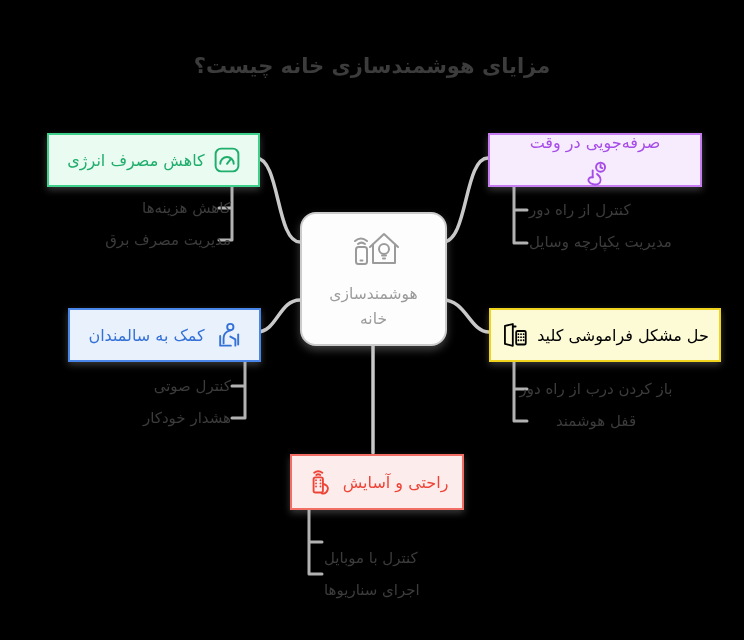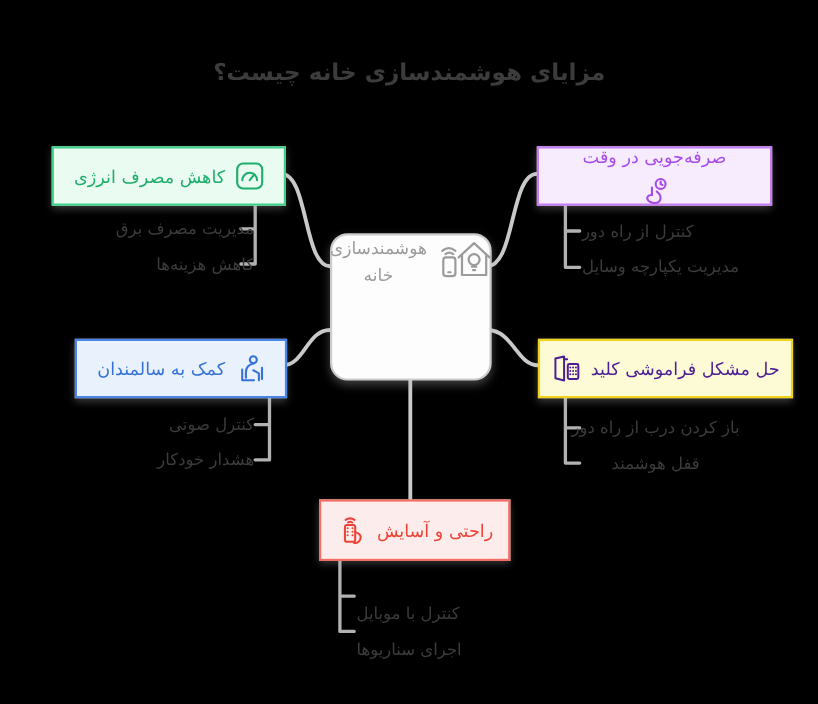--- a/index.html
+++ b/index.html
@@ -9,21 +9,21 @@
   }
   .title{
     position:absolute;top:54px;left:0;width:744px;text-align:center;
     color:#3c3c3c;font-size:21px;font-weight:bold;letter-spacing:.5px;
   }
   svg.connectors{position:absolute;left:0;top:0;}
   .center-node{
     position:absolute;left:300px;top:212px;width:143px;height:130px;
     background:#fdfdfd;border:2px solid #cbcbcb;border-radius:16px;
     box-shadow:0 4px 9px rgba(185,185,185,.35);
-    display:flex;flex-direction:row;align-items:flex-start;justify-content:center;gap:7px;
+    display:flex;flex-direction:column;align-items:center;justify-content:center;gap:7px;
     color:#9b9b9b;
   }
   .center-label{font-size:15.5px;line-height:1.55;text-align:center;color:#9b9b9b;}
   .branch{
     position:absolute;display:flex;align-items:center;justify-content:center;gap:9px;
     border:2.5px solid;border-radius:0;font-size:16px;
     box-shadow:0 3px 7px rgba(185,185,185,.3);
   }
   .branch .bicon{display:flex;align-items:center;}
   #branch-energy {left:47px; top:133px;width:209px;height:50px;}
@@ -87,22 +87,22 @@
     <span class="bicon">
       <svg width="26" height="26" viewBox="0 0 24 24" fill="none" stroke="currentColor" stroke-width="1.8" stroke-linecap="round" stroke-linejoin="round">
         <rect x="1.5" y="1.5" width="21" height="21" rx="5"></rect>
         <path d="M 5.8 15.5 a 6.2 6.2 0 0 1 12.4 0"></path>
         <path d="M 12 15.5 L 15.8 10.8"></path>
       </svg>
     </span>
     <span>کاهش مصرف انرژی</span>
   </div>
   <div class="items" id="items-energy">
+    <div class="item">کاهش هزینه‌ها</div>
     <div class="item">مدیریت مصرف برق</div>
-    <div class="item">کاهش هزینه‌ها</div>
   </div>
 
   <div class="branch" id="branch-time" style="border-color: rgb(199, 125, 242); background-color: rgb(247, 236, 254); color: rgb(166, 76, 232); flex-direction: column;">
     <span>صرفه‌جویی در وقت</span>
     <span class="bicon">
       <svg width="27" height="27" viewBox="0 0 24 24" fill="none" stroke="currentColor" stroke-width="1.7" stroke-linecap="round" stroke-linejoin="round">
         <circle cx="16.5" cy="5.5" r="4"></circle>
         <path d="M 16.5 3.6 L 16.5 5.7 L 18 6.4"></path>
         <path d="M 9.5 8.5 L 9.5 14.5"></path>
         <path d="M 9.5 14.5 C 6.5 14.2 5 16 6 18.2 C 7.2 20.7 12.5 21.8 15 20 C 16.8 18.7 16.8 15.8 15.6 13.8 L 13.4 11.6"></path>
@@ -124,21 +124,21 @@
         <path d="M 21.5 11 L 21.5 20"></path>
       </svg>
     </span>
     <span>کمک به سالمندان</span>
   </div>
   <div class="items" id="items-elderly">
     <div class="item">کنترل صوتی</div>
     <div class="item">هشدار خودکار</div>
   </div>
 
-  <div class="branch" id="branch-key" style="border-color: rgb(240, 211, 28); background-color: rgb(253, 250, 214); color: #4c1d95;">
+  <div class="branch" id="branch-key" style="border-color: rgb(240, 211, 28); background-color: rgb(253, 250, 214); color: #000000;">
     <span>حل مشکل فراموشی کلید</span>
     <span class="bicon">
       <svg width="27" height="27" viewBox="0 0 24 24" fill="none" stroke="currentColor" stroke-width="1.6" stroke-linecap="round" stroke-linejoin="round">
         <path d="M 3.5 3.5 L 10.5 1.8 L 10.5 21.2 L 3.5 19.5 Z"></path>
         <path d="M 10.5 4 L 13 4"></path>
         <rect x="13.5" y="8" width="8.5" height="12" rx="1.2"></rect>
         <path d="M 15.5 10.8 h .01 M 17.8 10.8 h .01 M 20.1 10.8 h .01 M 15.5 13.5 h .01 M 17.8 13.5 h .01 M 20.1 13.5 h .01 M 15.5 16.2 h .01 M 17.8 16.2 h .01 M 20.1 16.2 h .01"></path>
       </svg>
     </span>
   </div>

